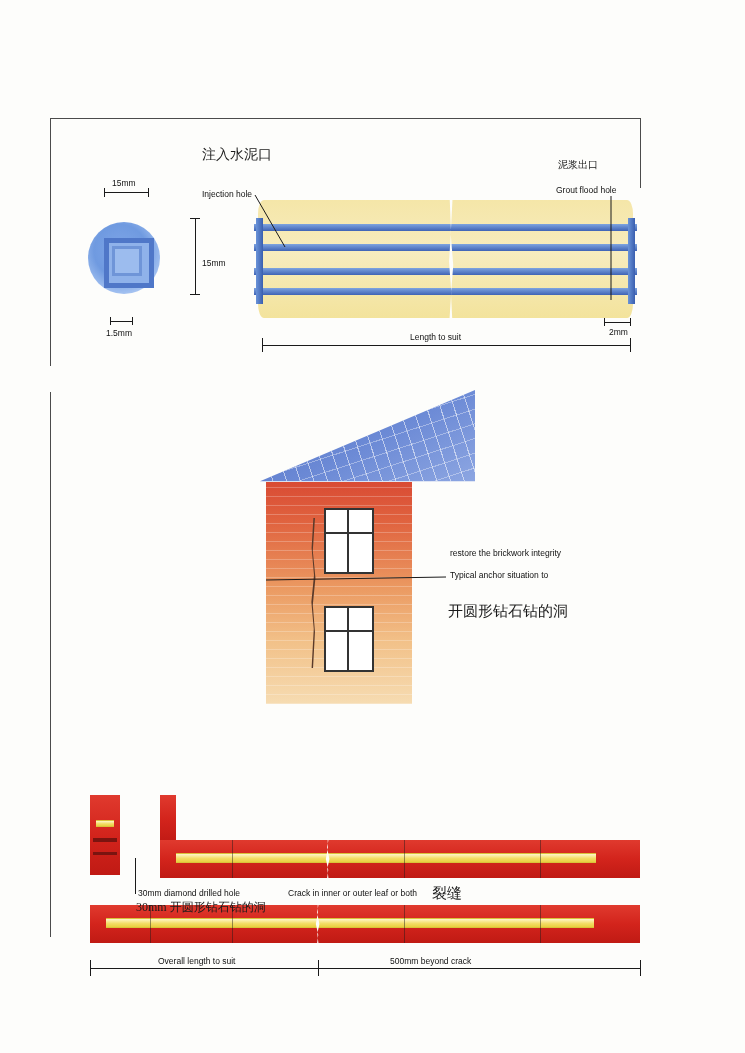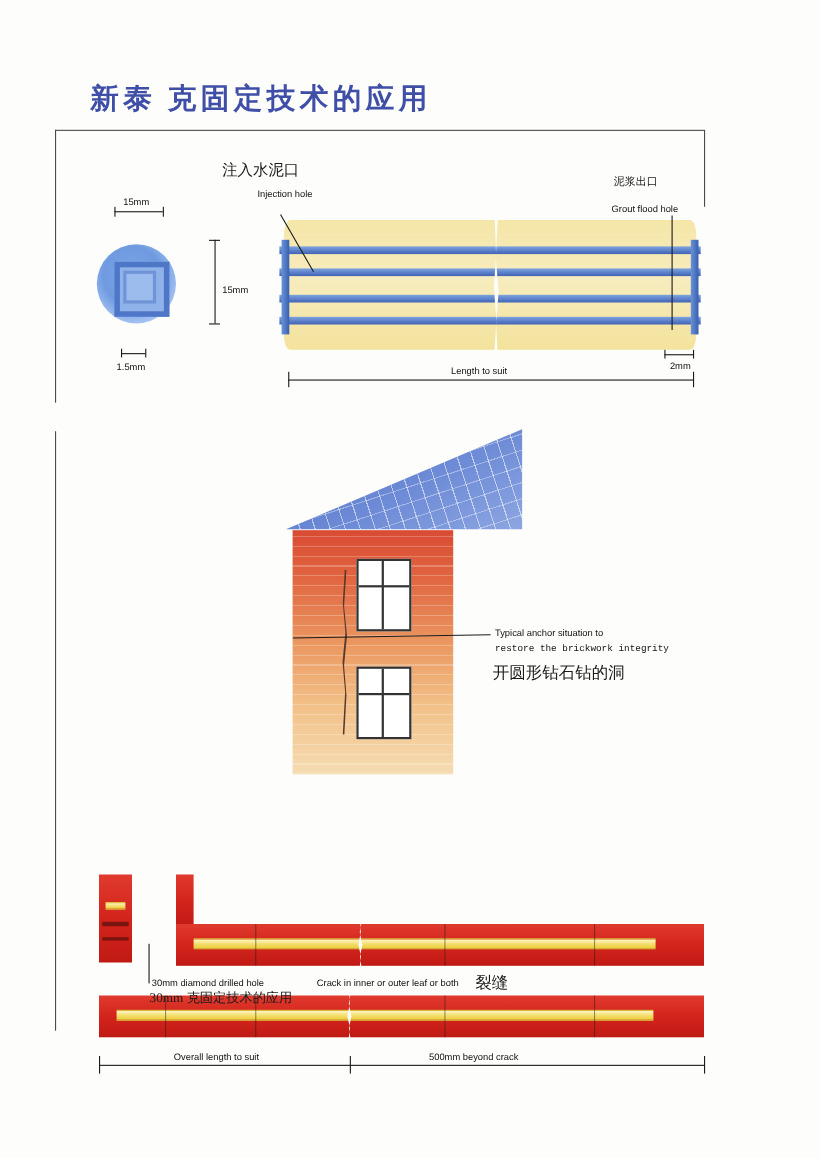--- a/index.html
+++ b/index.html
@@ -125,21 +125,20 @@
     position:absolute;width:12px;background:#fdfdfb;
     clip-path:polygon(45% 0,60% 0,42% 25%,62% 50%,44% 72%,58% 100%,38% 100%,52% 74%,32% 50%,50% 24%);
   }
   .hole-mark{position:absolute;background:#7a1410;}
 </style>
 </head>
 <body>
 
 <div class="page">
 
-  <div class="title">新泰 克固定技术的应用</div>
 
   <div class="frame-top"></div>
   <div class="frame-left-1"></div>
   <div class="frame-left-2"></div>
   <div class="frame-right"></div>
 
   <div>
 
     <div class="dot"></div>
     <div class="dot-inner"></div>
@@ -165,21 +164,21 @@
       <div class="bar-rod r1"></div>
       <div class="bar-rod r2"></div>
       <div class="bar-rod r3"></div>
       <div class="bar-rod r4"></div>
       <div class="bar-end left"></div>
       <div class="bar-end right"></div>
       <div class="bar-crack"></div>
     </div>
 
     <div class="hand" style="left:202px;top:146px;font-size:14px;">注入水泥口</div>
-    <div class="lbl" style="left:202px;top:171px;margin-left:32px;">Injection hole</div>
+    <div class="lbl" style="left:202px;top:189px;">Injection hole</div>
     <svg style="position:absolute;left:195px;top:185px;" width="120" height="75">
       <line x1="60" y1="10" x2="90" y2="62" stroke="#1a1a1a" stroke-width="1"></line>
     </svg>
 
     <div class="hand" style="left:558px;top:158px;font-size:10px;">泥浆出口</div>
     <div class="lbl" style="left:556px;top:185px;">Grout flood hole</div>
     <svg style="position:absolute;left:556px;top:192px;" width="90" height="120">
       <line x1="55" y1="4" x2="55" y2="108" stroke="#1a1a1a" stroke-width="1"></line>
     </svg>
 
@@ -209,21 +208,21 @@
       <div class="win" style="left:74px;top:216px;width:46px;height:62px;">
         <div class="mull" style="left:21px;top:0;width:2px;height:62px;"></div>
         <div class="mull" style="left:0;top:22px;width:46px;height:2px;"></div>
       </div>
     </div>
 
     <svg style="position:absolute;left:266px;top:570px;" width="190" height="16">
       <line x1="0" y1="10" x2="180" y2="7" stroke="#1a1a1a" stroke-width="1"></line>
     </svg>
     <div class="lbl" style="left:450px;top:570px;">Typical anchor situation to</div>
-    <div class="lbl" style="left:450px;top:585px;font-family:Liberation Mono, monospace;">restore the brickwork integrity</div>
+    <div class="lbl" style="left:450px;top:548px;">restore the brickwork integrity</div>
     <div class="hand" style="left:448px;top:602px;font-size:15px;">开圆形钻石钻的洞</div>
   </div>
 
   <div>
 
     <div class="brick" style="left:90px;top:795px;width:30px;height:80px;"></div>
     <div class="hole-mark" style="left:93px;top:838px;width:24px;height:4px;"></div>
     <div class="hole-mark" style="left:93px;top:852px;width:24px;height:3px;"></div>
     <div class="rodbar" style="left:96px;top:820px;width:18px;height:5px;"></div>
 
@@ -238,21 +237,21 @@
     <div class="brick" style="left:90px;top:905px;width:550px;height:38px;"></div>
     <div class="rodbar" style="left:106px;top:918px;width:488px;"></div>
     <div class="plan-crack" style="left:312px;top:901px;height:46px;"></div>
     <div class="line" style="left:150px;top:905px;width:1px;height:38px;opacity:.45;"></div>
     <div class="line" style="left:232px;top:905px;width:1px;height:38px;opacity:.45;"></div>
     <div class="line" style="left:404px;top:905px;width:1px;height:38px;opacity:.45;"></div>
     <div class="line" style="left:540px;top:905px;width:1px;height:38px;opacity:.45;"></div>
 
     <div class="line" style="left:135px;top:858px;width:1px;height:36px;"></div>
     <div class="lbl" style="left:138px;top:888px;">30mm diamond drilled hole</div>
-    <div class="hand" style="left:136px;top:899px;font-size:12px;">30mm 克固定技术的应用</div>
+    <div class="hand" style="left:136px;top:899px;font-size:12px;">30mm 开圆形钻石钻的洞</div>
 
     <div class="lbl" style="left:288px;top:888px;text-align:right;">Crack in inner or outer leaf or both</div>
     <div class="hand" style="left:432px;top:884px;font-size:15px;">裂缝</div>
 
     <div class="dimline" style="left:90px;top:968px;width:550px;"></div>
     <div class="dimtick" style="left:90px;top:960px;height:16px;"></div>
     <div class="dimtick" style="left:318px;top:960px;height:16px;"></div>
     <div class="dimtick" style="left:640px;top:960px;height:16px;"></div>
     <div class="lbl" style="left:158px;top:956px;">Overall length to suit</div>
     <div class="lbl" style="left:390px;top:956px;">500mm beyond crack</div>

